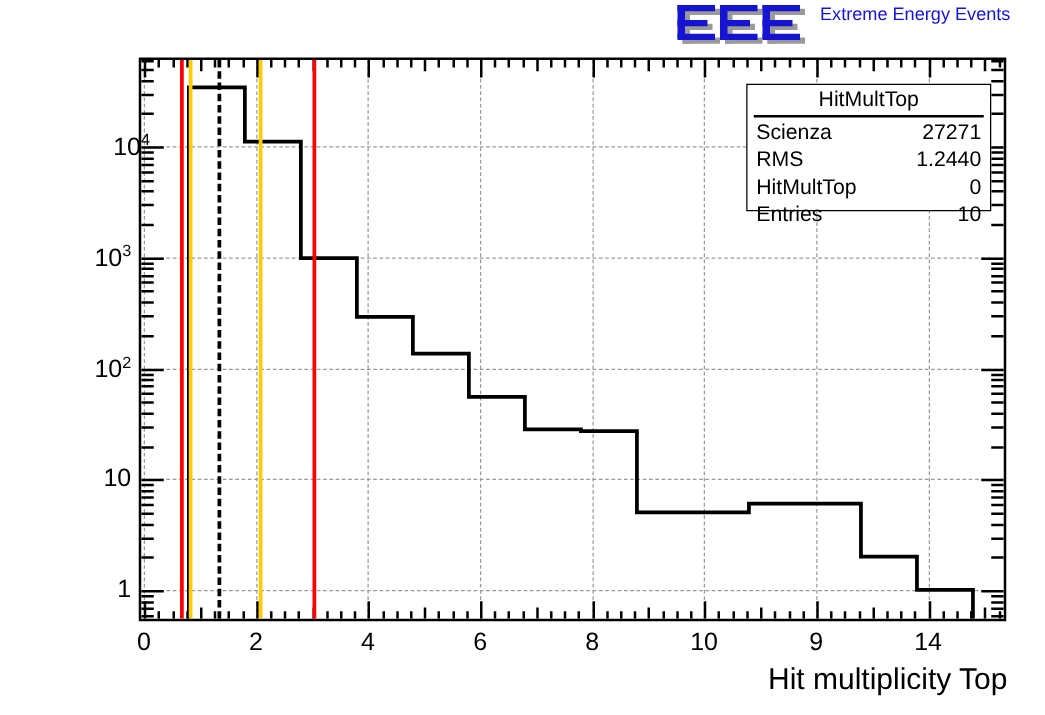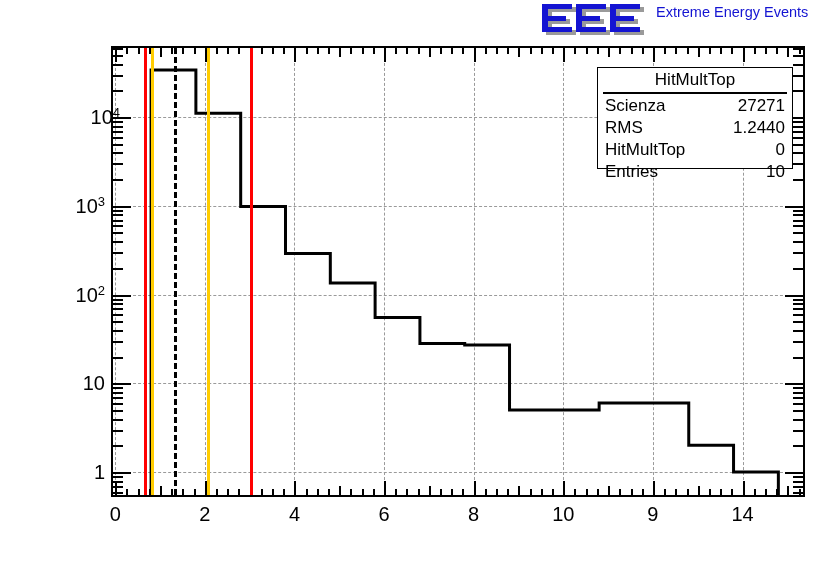--- a/index.html
+++ b/index.html
@@ -379,20 +379,21 @@
       <div class="xlab" style="left: 652.903px; top: 503px;">9</div>
       <div class="xlab" style="left: 742.513px; top: 503px;">14</div>
     </div>
   <div id="ylabels">
       <div class="ylab" style="top: 471.963px; right: 731px;">1</div>
       <div class="ylab" style="top: 383.233px; right: 731px;">10</div>
       <div class="ylab" style="top: 294.504px; right: 731px;">10<sup>2</sup></div>
       <div class="ylab" style="top: 205.774px; right: 731px;">10<sup>3</sup></div>
       <div class="ylab" style="top: 117.045px; right: 716px;">10<sup>4</sup></div>
     </div>
+  <div class="xtitle">Hit multiplicity Top</div>
 
   <div class="stats">
     <div class="stats-title">HitMultTop</div>
     <div id="stats-rows">
         <div class="stats-row">
           <span>Scienza</span>
           <span>27271</span>
         </div>
         <div class="stats-row">
           <span>RMS</span>

